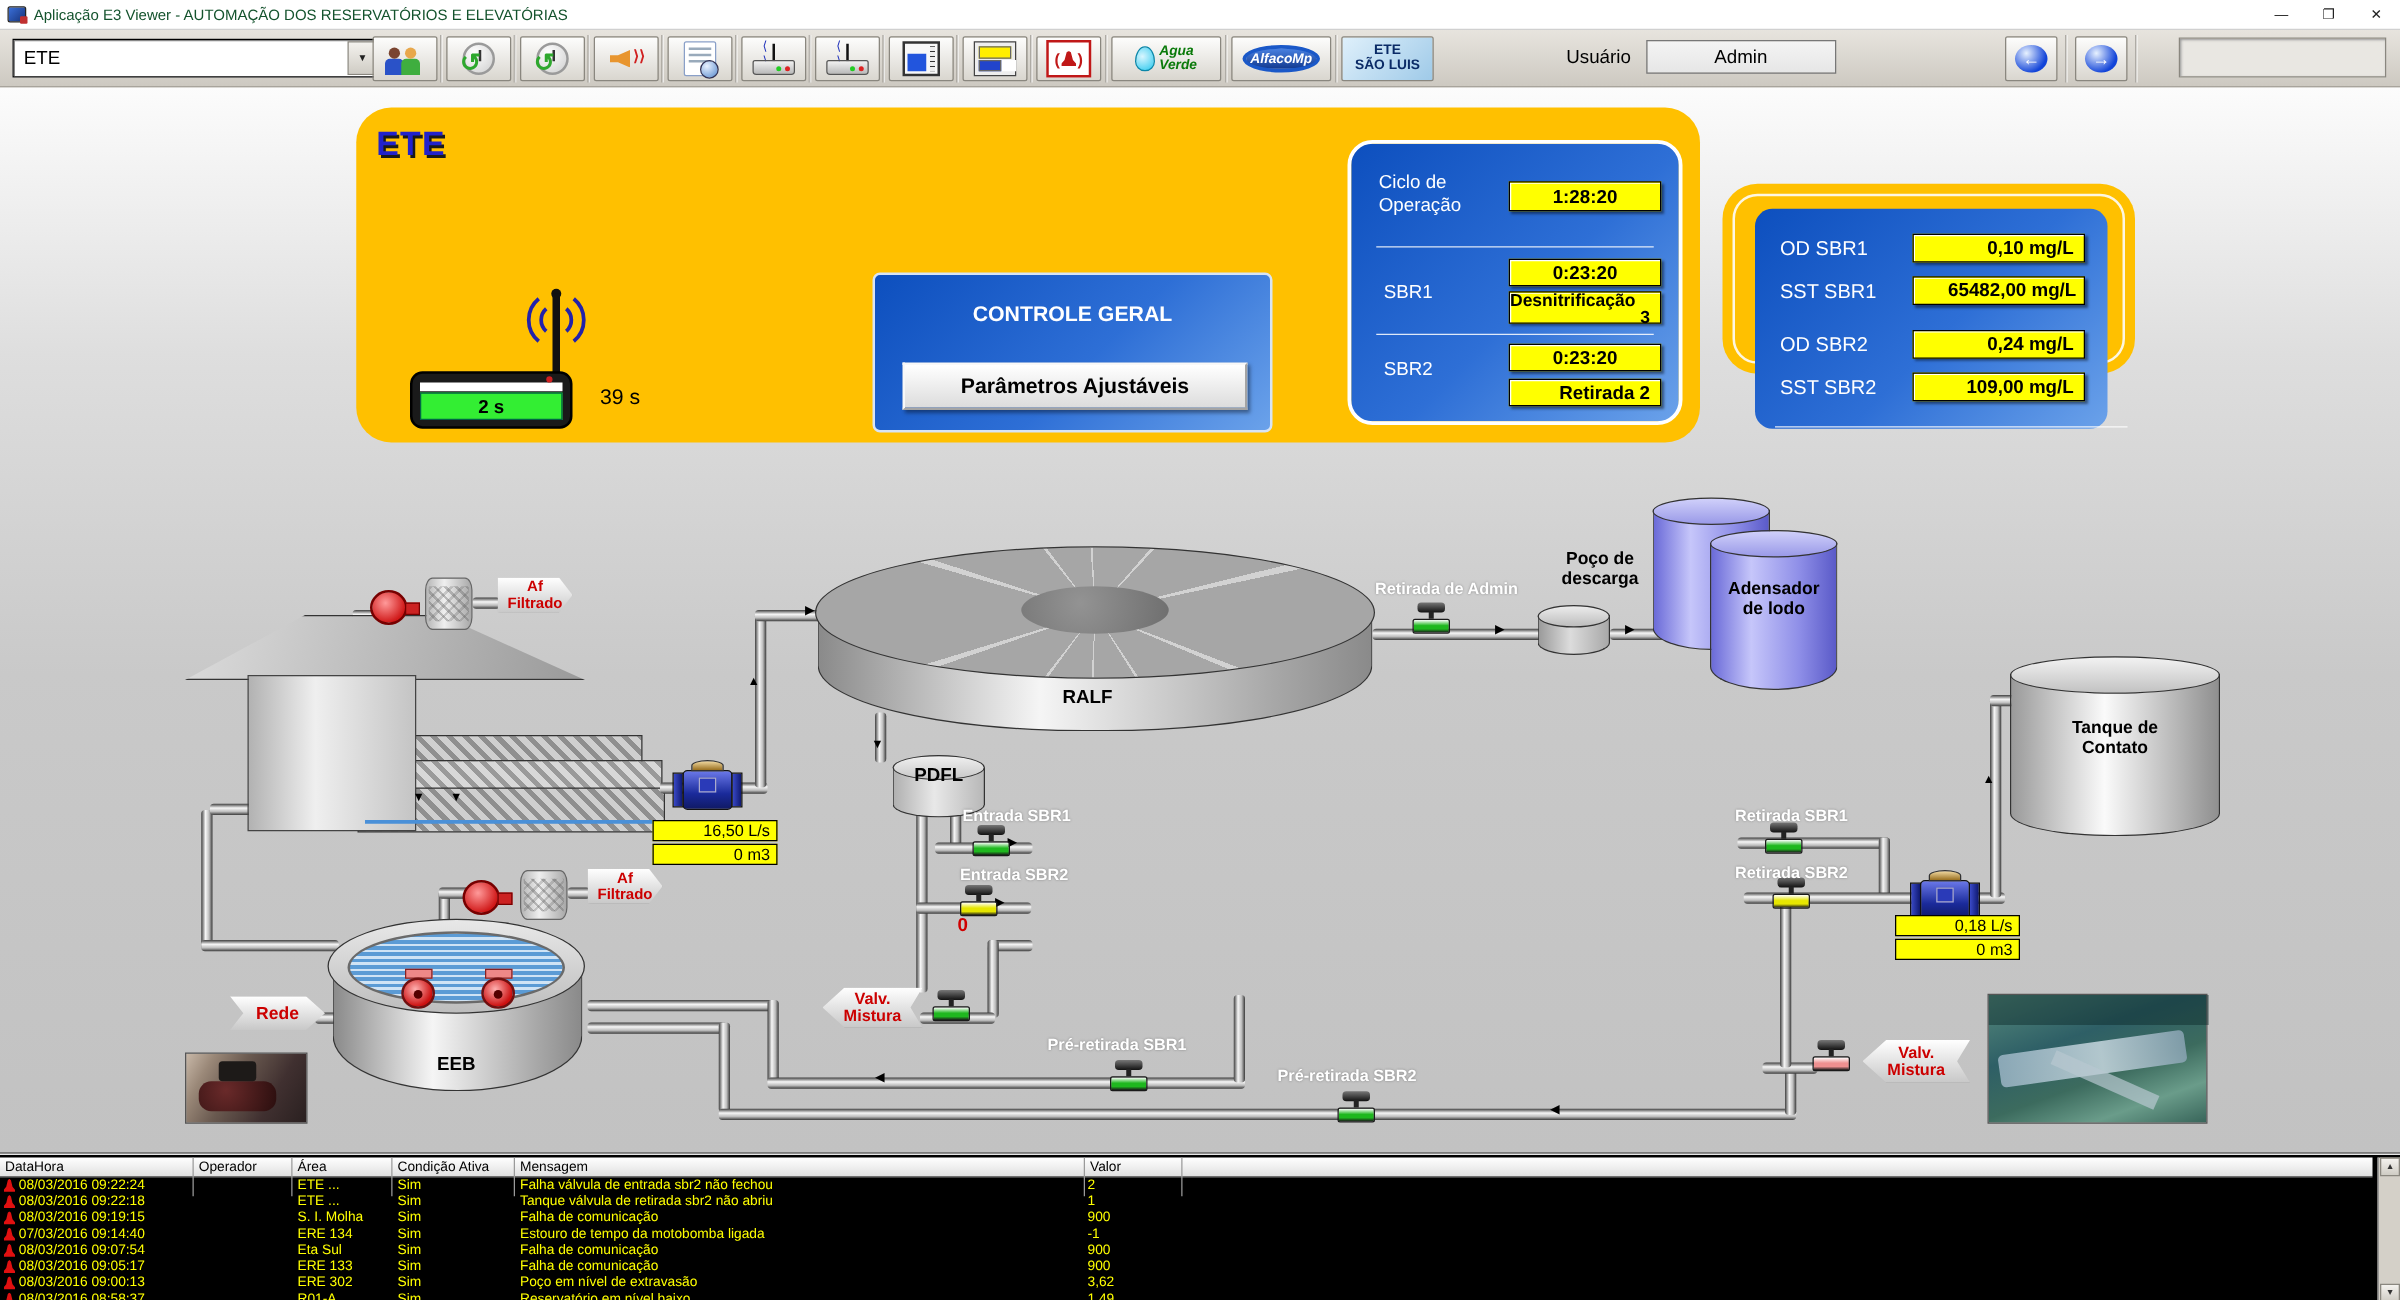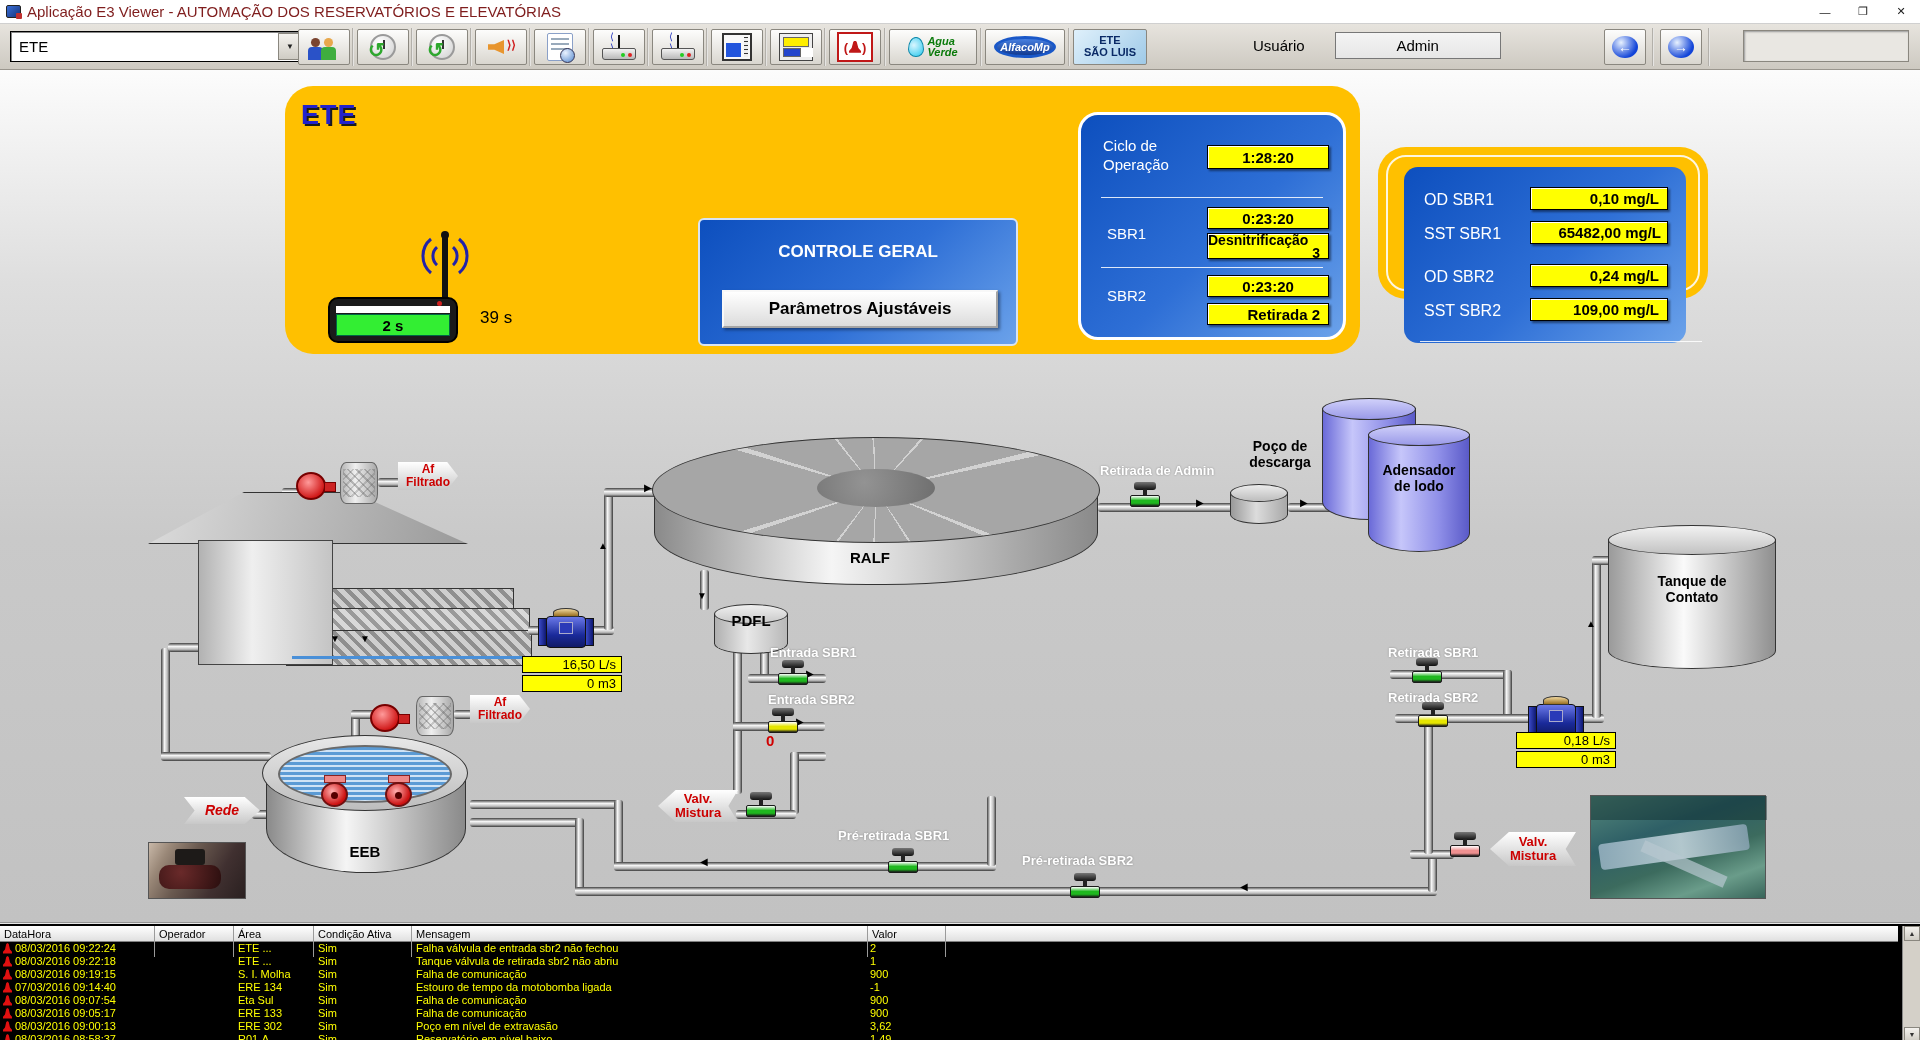--- a/index.html
+++ b/index.html
@@ -5,36 +5,36 @@
   * { margin:0; padding:0; box-sizing:border-box; }
   html,body { width:1920px; height:1040px; overflow:hidden; background:#000; }
   #app { position:relative; width:1920px; height:1040px; font-family:"Liberation Sans",sans-serif; background:#d4d0c8; }
   .abs { position:absolute; }
   .pre { white-space:pre-line; }
 
   
   #titlebar { position:absolute; left:0; top:0; width:1920px; height:24px; background:#ffffff; border-bottom:1px solid #d0d0d0; display:flex; align-items:center; }
   #app-icon { width:15px; height:13px; margin:0 6px 0 6px; background:linear-gradient(135deg,#3a6fd8,#17337a); border:1px solid #222; border-radius:2px; position:relative; }
   #app-icon::after{ content:""; position:absolute; right:-2px; bottom:-2px; width:6px; height:6px; background:#c03030; border-radius:1px; }
-  #title-text { font-size:15px; color:#7f1d1d; }
+  #title-text { font-size:12px; color:#14532d; }
   #win-controls { margin-left:auto; display:flex; height:24px; }
   .win-btn { width:38px; height:24px; display:flex; align-items:center; justify-content:center; font-size:11px; color:#222; }
 
   
   #toolbar { position:absolute; left:0; top:24px; width:1920px; height:46px; background:linear-gradient(180deg,#e7e4de,#cdc9c1); border-bottom:1px solid #9a968e; }
   #screen-select { position:absolute; left:10px; top:7px; width:294px; height:31px; background:#fff; border:1px solid #000; box-shadow:inset 1px 1px 0 #888; display:flex; align-items:center; }
   #screen-select .val { font-size:15px; padding-left:8px; color:#000; flex:1; }
   #screen-select .dd { width:24px; height:27px; margin-right:1px; background:linear-gradient(180deg,#f4f2ee,#cfccc4); border:1px solid #8a877f; display:flex; align-items:center; justify-content:center; font-size:8px; color:#222; }
   .tb-btn { position:absolute; top:5px; width:52px; height:36px; background:linear-gradient(180deg,#fdfdfc,#d9d6cf); border:1px solid #8a877f; border-radius:2px; display:flex; align-items:center; justify-content:center; overflow:hidden; }
   .tb-sep { position:absolute; top:4px; width:2px; height:38px; background:linear-gradient(90deg,#9a968e,#fff); }
   .logo-txt { font-weight:bold; font-style:italic; font-size:11px; line-height:1.0; color:#0a7a0a; white-space:pre-line; text-align:left; }
   #btn-ete-sl { width:74px; background:linear-gradient(135deg,#dff0fb,#9fcae8); color:#0a2a66; font-weight:bold; font-size:11px; line-height:1.05; text-align:center; white-space:pre-line; }
   #user-area { position:absolute; left:1253px; top:8px; display:flex; align-items:center;gap:12px; }
   #user-label { font-size:15px; color:#000; }
-  #user-value { margin-left:18px; width:166px; height:27px; border:1px solid #777; background:linear-gradient(180deg,#f4f4f4,#e6e6e6); display:flex; align-items:center; justify-content:center; font-size:15px; color:#000; }
+  #user-value { width:152px; height:27px; border:1px solid #777; background:linear-gradient(180deg,#f4f4f4,#e6e6e6); display:flex; align-items:center; justify-content:center; font-size:15px; color:#000; }
   .nav-btn { position:absolute; top:5px; width:42px; height:36px; background:linear-gradient(180deg,#fdfdfc,#d9d6cf); border:1px solid #8a877f; border-radius:2px; display:flex; align-items:center; justify-content:center; }
   .nav-ball { width:26px; height:22px; border-radius:50%; background:radial-gradient(circle at 35% 30%,#e8f2ff,#1244d8 70%); color:#fff; font-size:14px; display:flex; align-items:center; justify-content:center; }
   #tb-empty { position:absolute; left:1743px; top:6px; width:166px; height:32px; background:#e9e7e2; border:1px solid #8a877f; box-shadow:inset 1px 1px 2px #999; }
 
   
   .mi { position:relative; }
   .mi-users { width:34px; height:26px; }
   .mi-users i { position:absolute; bottom:0; width:15px; height:13px; border-radius:4px 4px 0 0; }
   .mi-users i::after { content:""; position:absolute; top:-9px; left:3px; width:9px; height:9px; border-radius:50%; }
   .mi-users .u1 { left:1px; background:#2a52c8; } .mi-users .u1::after { background:#7a4430; }
@@ -123,21 +123,21 @@
   .pump .hub { position:absolute; left:11px; top:17px; width:7px; height:7px; border-radius:50%; background:#500; }
   .blower { position:absolute; width:40px; height:32px; z-index:7; }
   .blower .vol { position:absolute; left:0; top:2px; width:30px; height:28px; border-radius:50%; background:radial-gradient(circle at 40% 35%,#ff9a9a,#d01818 72%); border:2px solid #700; }
   .blower .out { position:absolute; right:0; top:12px; width:12px; height:10px; background:#c22; border:1px solid #700; }
   .afilter { position:absolute; background:linear-gradient(90deg,#b5b5b5,#efefef 40%,#a8a8a8); border:1px solid #666; border-radius:6px/10px; z-index:7; overflow:hidden; }
   .afilter::before { content:""; position:absolute; inset:6px 2px; background:repeating-linear-gradient(45deg,transparent 0 4px,rgba(90,90,90,.35) 4px 6px),repeating-linear-gradient(-45deg,transparent 0 4px,rgba(90,90,90,.25) 4px 6px); }
 
   
   .banner { position:absolute; background:linear-gradient(180deg,#ffffff,#c8c8c8); filter:drop-shadow(1px 1px 1px #666); display:flex; align-items:center; justify-content:center; text-align:center; font-weight:bold; color:#cc0000; z-index:9; line-height:1.05; }
   .bn-right { clip-path:polygon(0 0,82% 0,100% 50%,82% 100%,0 100%); }
-  .bn-right-notch { clip-path:polygon(0 0,80% 0,100% 50%,80% 100%,0 100%,14% 50%);font-style:italic; }
+  .bn-right-notch { clip-path:polygon(0 0,80% 0,100% 50%,80% 100%,0 100%,14% 50%); }
   .bn-left { clip-path:polygon(100% 0,22% 0,0 50%,22% 100%,100% 100%,88% 50%); }
 
   .hatch { position:absolute; border:1px solid #333; background:repeating-linear-gradient(45deg,#8f8f8f 0 4px,#cfcfcf 4px 9px); z-index:3; }
   .photo { position:absolute; border:1px solid #555; z-index:9; }
 
   
   #alarm { position:absolute; left:0; top:922px; width:1920px; height:118px; background:#000; border-top:2px groove #e8e8e8; }
   #alarm-header { position:absolute; left:0; top:2px; width:1898px; height:16px; background:linear-gradient(180deg,#ffffff,#e0e0e0); border-bottom:1px solid #808080; }
   .hcell { position:absolute; top:0; height:31px; border-right:1px solid #9a9a9a; font-size:11px; color:#000; padding:2px 1px 0 4px; }
   #alarm-rows { position:absolute; left:0; top:18px; width:1898px; height:100px; overflow:hidden; }

